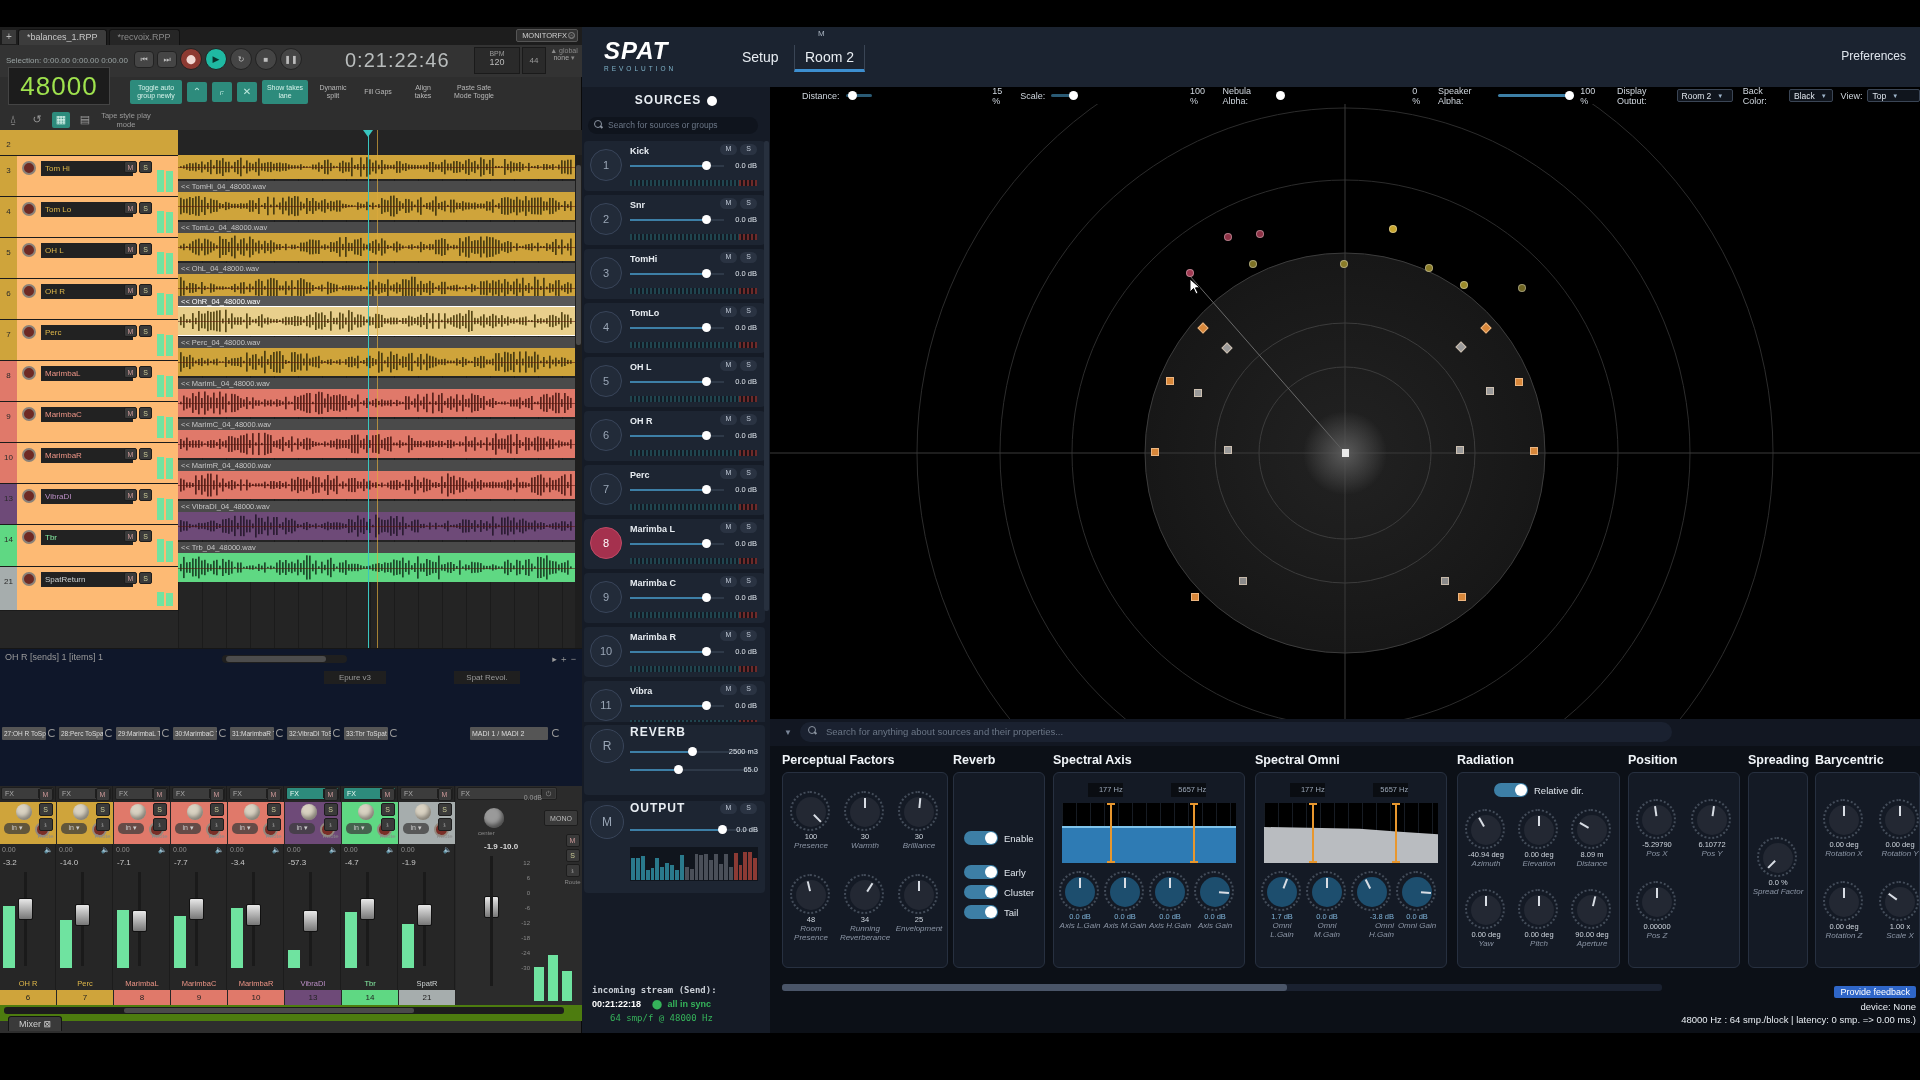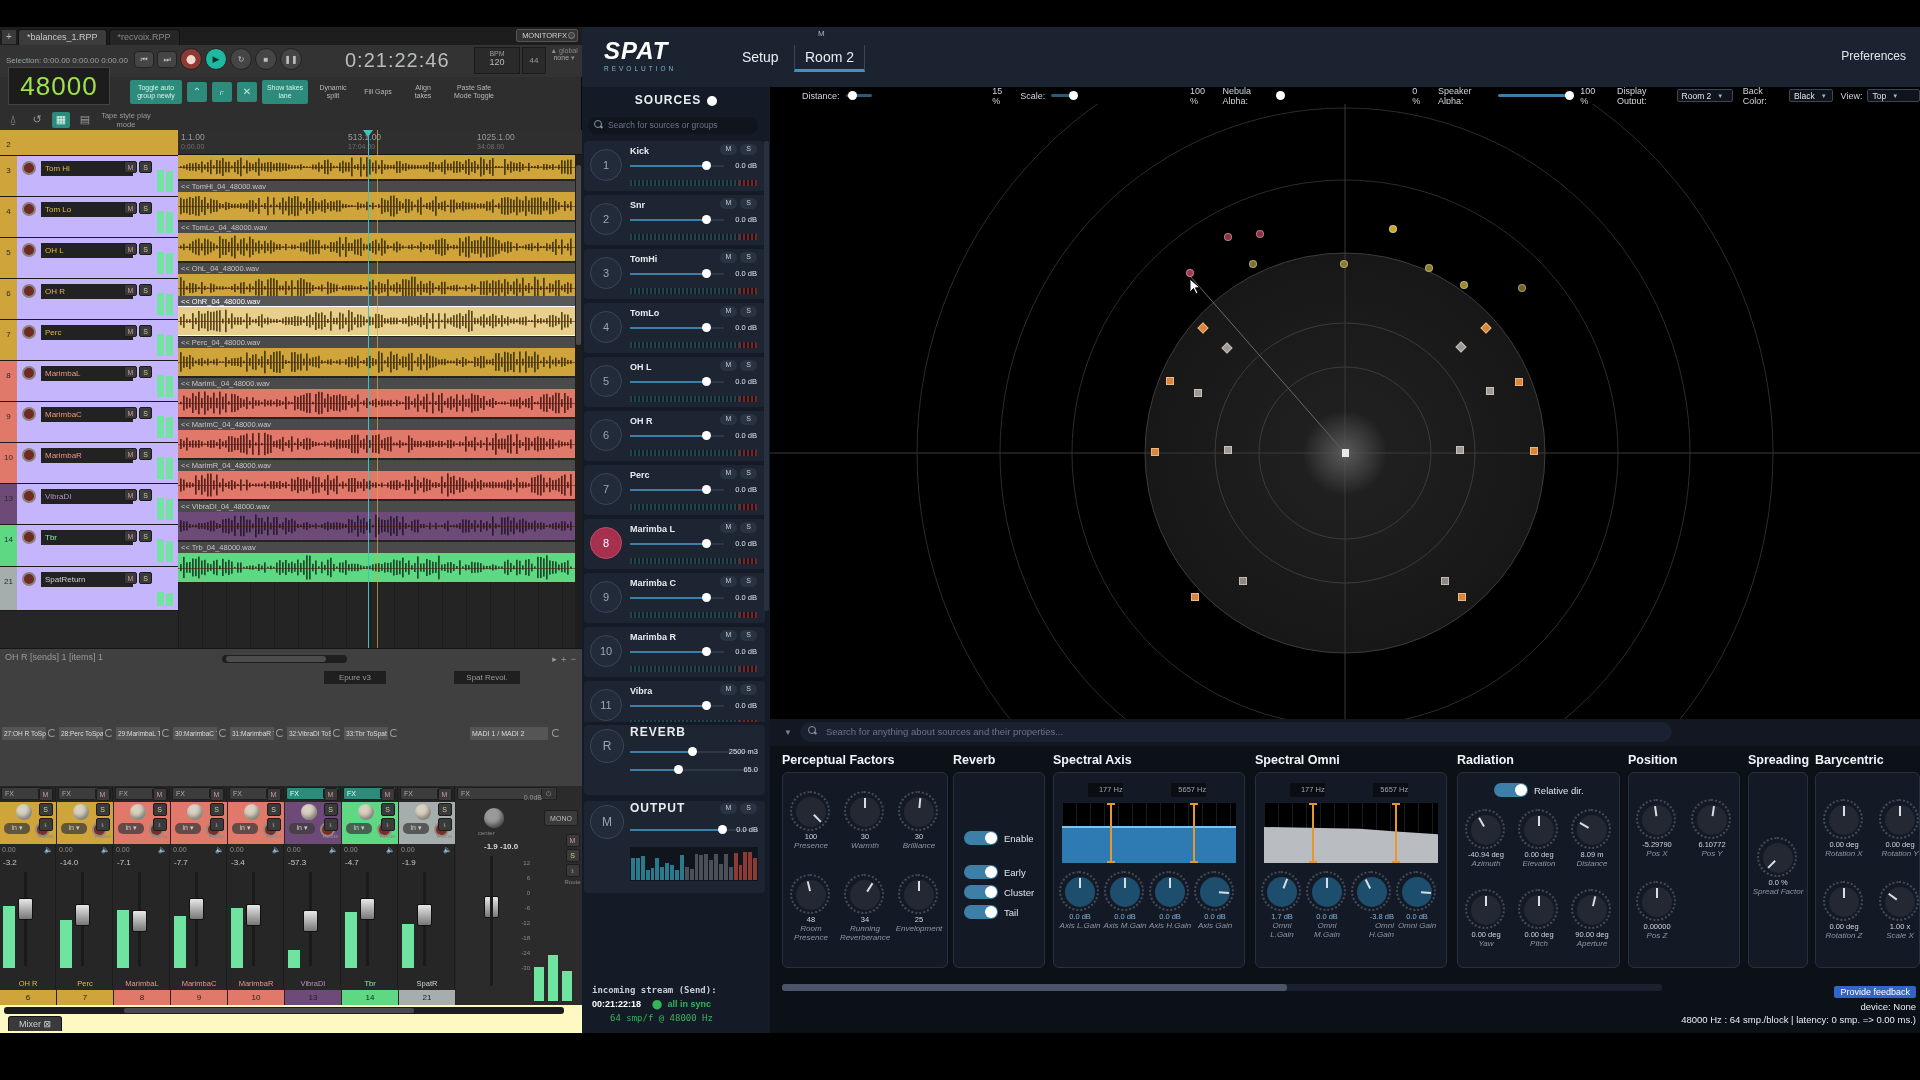--- a/index.html
+++ b/index.html
@@ -35,21 +35,21 @@
   .graybtn { color:#b9b9b9; font-size:7px; text-align:center; line-height:8px; padding:0 4px; }
 
   .rpr-row3 { position:absolute; left:4px; top:82px; height:22px; display:flex; gap:6px; align-items:center; }
   .ic { width:18px; height:16px; color:#9a9a9a; font-size:11px; text-align:center; line-height:15px; }
   .ic.grid { background:#2d8b7c; color:#d9f4ec; border-radius:2px; }
   .tapestyle { color:#9a9a9a; font-size:7.5px; width:52px; line-height:9px;text-align:center; }
 
   .tcp { position:absolute; left:0; top:103px; width:178px; height:518px; background:#262626; overflow:hidden; }
   .trk { position:relative; width:178px; border-bottom:1px solid #1b1b1b; }
   .trk .numcol { position:absolute; left:0; top:0; width:17px; height:100%; font-size:8px; color:#2a2a2a; text-align:center; padding-top:10px; }
-  .trk .panel { position:absolute; left:17px; top:0; right:0; height:100%; background:#c4b5fd; }
+  .trk .panel { position:absolute; left:17px; top:0; right:0; height:100%; background:#fdba74; }
   .trk .rec { position:absolute; left:5px; top:5px; width:14px; height:14px; border-radius:50%; background:#6e2a24; border:2px solid #8a8178; }
   .trk .name { position:absolute; left:24px; top:5px; width:92px; height:15px; background:#222; font-size:8px; line-height:15px; padding-left:4px; overflow:hidden; }
   .trk .ms { position:absolute; right:26px; top:5px; display:flex; gap:2px; }
   .msb { width:13px; height:12px; background:#3a3a3a; border:1px solid #1d1d1d; border-radius:2px; font-size:7px; text-align:center; line-height:11px; color:#c99; }
   .msb.s { color:#cc9; }
   .trk .mtr { position:absolute; right:4px; top:4px; bottom:4px; width:17px; display:flex; gap:2px; align-items:flex-end; }
   .trk .mtr i { display:block; width:7px; background:#72e3a0; }
 
   .arrange { position:absolute; left:178px; top:103px; width:404px; height:518px; background:#242424; overflow:hidden; }
   .ruler { position:absolute; left:0; top:0; width:404px; height:25px; background:#2f2f2f; border-bottom:1px solid #161616; font-size:8px; color:#8c8c8c; }
@@ -62,21 +62,21 @@
   .itemhdr { position:absolute; left:0; top:0; width:397px; height:11px; background:#4a4a4a; color:#c6c6c6; font-size:7.5px; line-height:11px; padding-left:3px; overflow:hidden; }
   .itembody { position:absolute; left:0; width:397px; overflow:hidden; background-image:repeating-linear-gradient(90deg, rgba(0,0,0,.22) 0 1px, transparent 1px 24px); }
   .itembody svg { position:absolute; left:0; top:0; }
   .zero { position:absolute; left:0; right:0; top:50%; height:1px; background:rgba(90,20,10,.55); }
   .playhead { position:absolute; top:0; bottom:0; width:1px; background:#39c6c0; }
   .editcur { position:absolute; top:0; bottom:0; width:1px; background:rgba(220,170,60,.7); }
   .phflag { position:absolute; top:0; width:0; height:0; border-left:5px solid transparent; border-right:5px solid transparent; border-top:7px solid #39c6c0; }
   .vscroll { position:absolute; right:0; top:25px; width:7px; bottom:0; background:#1e1e1e; }
   .vscroll i { position:absolute; left:1px; width:5px; background:#4a4a4a; border-radius:2px; }
 
-  .rpr-mid { position:absolute; left:0; top:621px; width:582px; height:138px; background:#404040; border-top:1px solid #161616; }
+  .rpr-mid { position:absolute; left:0; top:621px; width:582px; height:138px; background:#0f172a; border-top:1px solid #161616; }
   .statusline { position:absolute; left:5px; top:3px; font-size:9px; color:#9a9a9a; }
   .midscroll { position:absolute; left:222px; top:6px; width:125px; height:8px; background:#1f1f1f; border-radius:4px; }
   .midscroll i { position:absolute; left:4px; top:1px; width:100px; height:6px; background:#4c4c4c; border-radius:3px; }
   .midbtns { position:absolute; right:6px; top:4px; color:#9a9a9a; font-size:9px; }
   .fxlabel { position:absolute; top:22px; height:13px; background:#1f1f1f; color:#9a9a9a; font-size:8px; line-height:13px; text-align:center; overflow:hidden; }
   .sendbtn { position:absolute; top:78px; height:13px; background:#555; color:#ddd; font-size:6.5px; line-height:13px; padding:0 2px; overflow:hidden; white-space:nowrap; border-radius:1px; }
   .sendknob { position:absolute; top:80px; width:8px; height:8px; border:1.5px solid #999; border-radius:50%; border-right-color:transparent; }
 
   .mixer { position:absolute; left:0; top:759px; width:582px; height:219px; background:#262626; overflow:hidden; }
   .strip { position:absolute; top:0; width:56px; height:219px; border-right:1px solid #1c1c1c; }
@@ -94,21 +94,21 @@
   .smeter { position:absolute; left:3px; bottom:2px; width:12px; background:#6fe3a0; }
   .sfader { position:absolute; left:24px; top:2px; width:3px; height:94px; background:#1a1a1a; }
   .scap { position:absolute; left:18px; width:15px; height:22px; background:linear-gradient(#e8e8e8,#777); border-radius:2px; border:1px solid #111; }
   .scol { position:absolute; right:2px; top:2px; width:15px; display:flex; flex-direction:column; gap:2px; align-items:center; }
   .scol .msb { width:14px; height:13px; }
   .routeb { width:14px; height:13px; background:#3a3a3a; border:1px solid #1d1d1d; border-radius:2px; font-size:6px; color:#aaa; text-align:center; line-height:12px; }
   .routelbl { font-size:6px; color:#8a8a8a; }
   .sname { position:absolute; bottom:17px; left:0; width:56px; text-align:center; font-size:7.5px; }
   .snum { position:absolute; bottom:0; left:0; width:56px; height:15px; font-size:8px; color:#222; text-align:center; line-height:15px; }
   .master { position:absolute; left:456px; top:0; width:126px; height:219px; background:#2b2b2b; }
-  .rpr-bottom { position:absolute; left:0; top:978px; width:582px; height:28px; background:#fef9c3;text-decoration:underline; }
+  .rpr-bottom { position:absolute; left:0; top:978px; width:582px; height:16px; background:#4d7c0f;text-decoration:underline; }
   .hscroll-r { position:absolute; left:4px; top:2px; width:560px; height:7px; background:#1c1c1c; border-radius:3px; }
   .hscroll-r i { position:absolute; left:120px; width:290px; top:1px; height:5px; background:#4a4a4a; border-radius:2px; }
   .mixtab { position:absolute; left:8px; top:11px; height:15px; background:#3a3a3a; border:1px solid #151515; border-bottom:none; color:#cfcfcf; font-size:9px; line-height:14px; padding:0 10px; border-radius:3px 3px 0 0; }
 
   
   .spat { position:absolute; left:582px; top:0; width:1338px; height:1006px; background:#0c1017; }
   .spat-header { position:absolute; left:0; top:0; width:1338px; height:60px; background:#1b2330; }
   .logo { position:absolute; left:22px; top:10px; }
   .logo .l1 { color:#fff; font-size:24px; font-weight:bold; letter-spacing:1px; font-style:italic; }
   .logo .l2 { color:#7fb3c9; font-size:6.5px; letter-spacing:3px; }
@@ -416,25 +416,20 @@
             </div>
             <div class="mtr">
               <i style="height: 14px;"></i>
               <i style="height: 13px;"></i>
             </div>
           </div>
         </div>
       </div>
 
     <div class="arrange">
-      <div class="ruler" id="ruler">
-          <div class="rmark" style="left: 3px;"><b>1.1.00</b><span>0:00.00</span></div>
-          <div class="rmark" style="left: 170px;"><b>513.1.00</b><span>17:04.00</span></div>
-          <div class="rmark" style="left: 299px;"><b>1025.1.00</b><span>34:08.00</span></div>
-        </div>
       <div class="lanes" id="lanes">
           <div class="lane" style="height: 26px;">
             <div class="itembody" style="top: 0px; height: 24px; background: rgb(207, 164, 59);">
               <svg width="397" height="24" viewBox="0 0 397 24" preserveAspectRatio="none">
                 <rect x="2" y="11.2" width="1.7" height="1.7" fill="#4a3d12"></rect>
                 <rect x="5" y="10.4" width="1.7" height="3.2" fill="#4a3d12"></rect>
                 <rect x="8" y="9.2" width="1.7" height="5.6" fill="#4a3d12"></rect>
                 <rect x="11" y="8.1" width="1.7" height="7.8" fill="#4a3d12"></rect>
                 <rect x="14" y="8.4" width="1.7" height="7.2" fill="#4a3d12"></rect>
                 <rect x="17" y="7.6" width="1.7" height="8.7" fill="#4a3d12"></rect>

